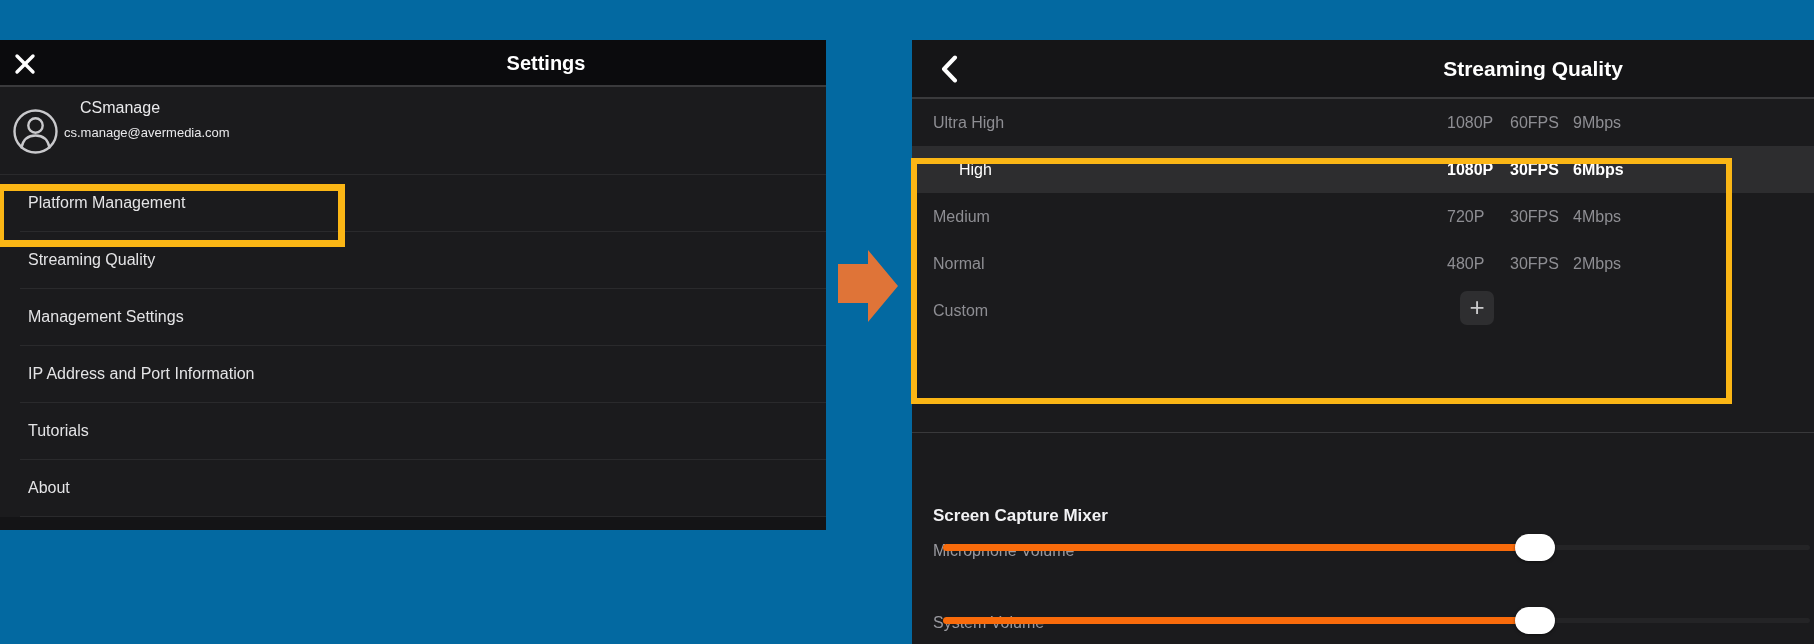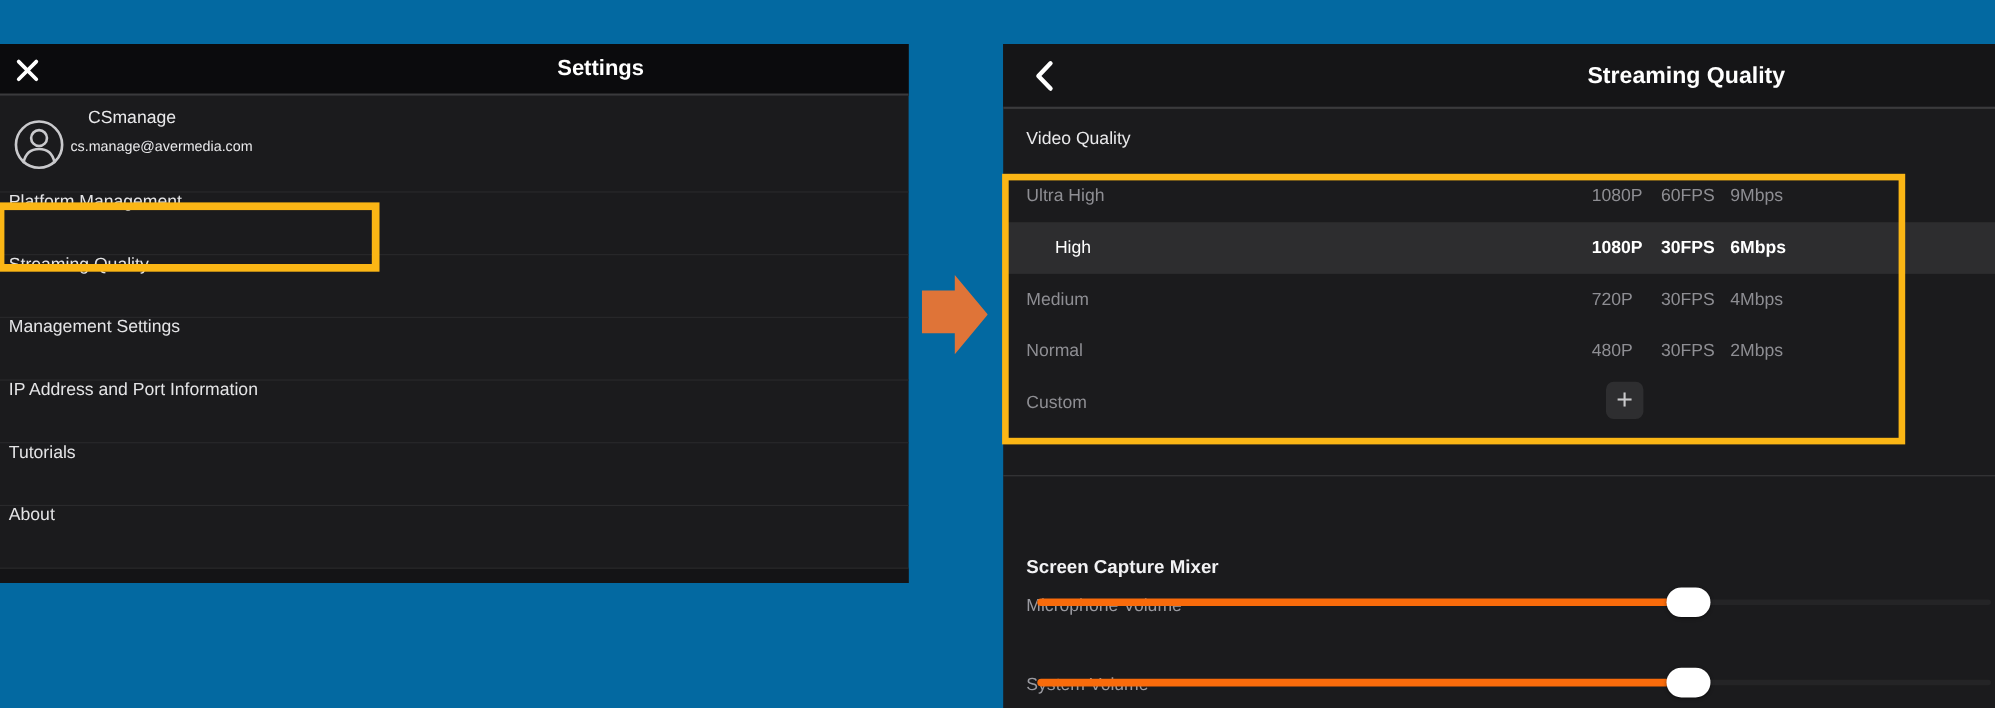--- a/index.html
+++ b/index.html
@@ -19,23 +19,23 @@
   .lp-title {
     position:absolute; left:546px; top:50%; transform:translate(-50%,-50%);
     color:#ffffff; font-size:20px; font-weight:bold; white-space:nowrap;
   }
   .close-btn { position:absolute; left:13px; top:12px; width:24px; height:24px; cursor:pointer; }
   .user-row { position:relative; height:88px; border-bottom:1px solid #2A2A2C; }
   .avatar { position:absolute; left:12px; top:21px; width:47px; height:47px; }
   .user-name { position:absolute; left:80px; top:12px; font-size:16px; color:#E9E9EB; }
   .user-email { position:absolute; left:64px; top:38px; font-size:13px; color:#E9E9EB; }
   .menu-item {
-    position:relative; height:57px; display:flex; align-items:flex-start;
+    position:relative; height:57px; display:flex; align-items:center;
     padding-left:8px; font-size:16px; color:#E4E4E6;
-    border-bottom:1px solid #2A2A2C; cursor:pointer;
+    border-bottom:1px solid #2A2A2C; cursor:pointer;margin-left:20px;
   }
   .lp-bottom-strip { height:13px; background:#141416; }
   .pm-annotation {
     position:absolute; left:-3px; top:144px; width:348px; height:63px;
     border:7px solid #FBB615; z-index:6; pointer-events:none;
   }
 
   
   .flow-arrow { position:absolute; left:838px; top:250px; width:60px; height:72px; }
 
@@ -149,23 +149,20 @@
 
   <div class="panel right-panel">
 
     <div class="rp-header">
       <svg class="back-btn" viewBox="0 0 18 28">
         <path d="M15 2.5 L4 14 L15 25.5" fill="none" stroke="#ffffff" stroke-width="4" stroke-linecap="round" stroke-linejoin="round"></path>
       </svg>
       <div class="rp-title">Streaming Quality</div>
     </div>
 
-    <div class="vq-header-row">
-      <span>Video Quality</span>
-    </div>
 
     <div class="quality-row">
       <span class="q-label">Ultra High</span>
       <span class="q-values">
         <span class="v-res">1080P</span>
         <span class="v-fps">60FPS</span>
         <span class="v-mbps">9Mbps</span>
       </span>
     </div>
 

